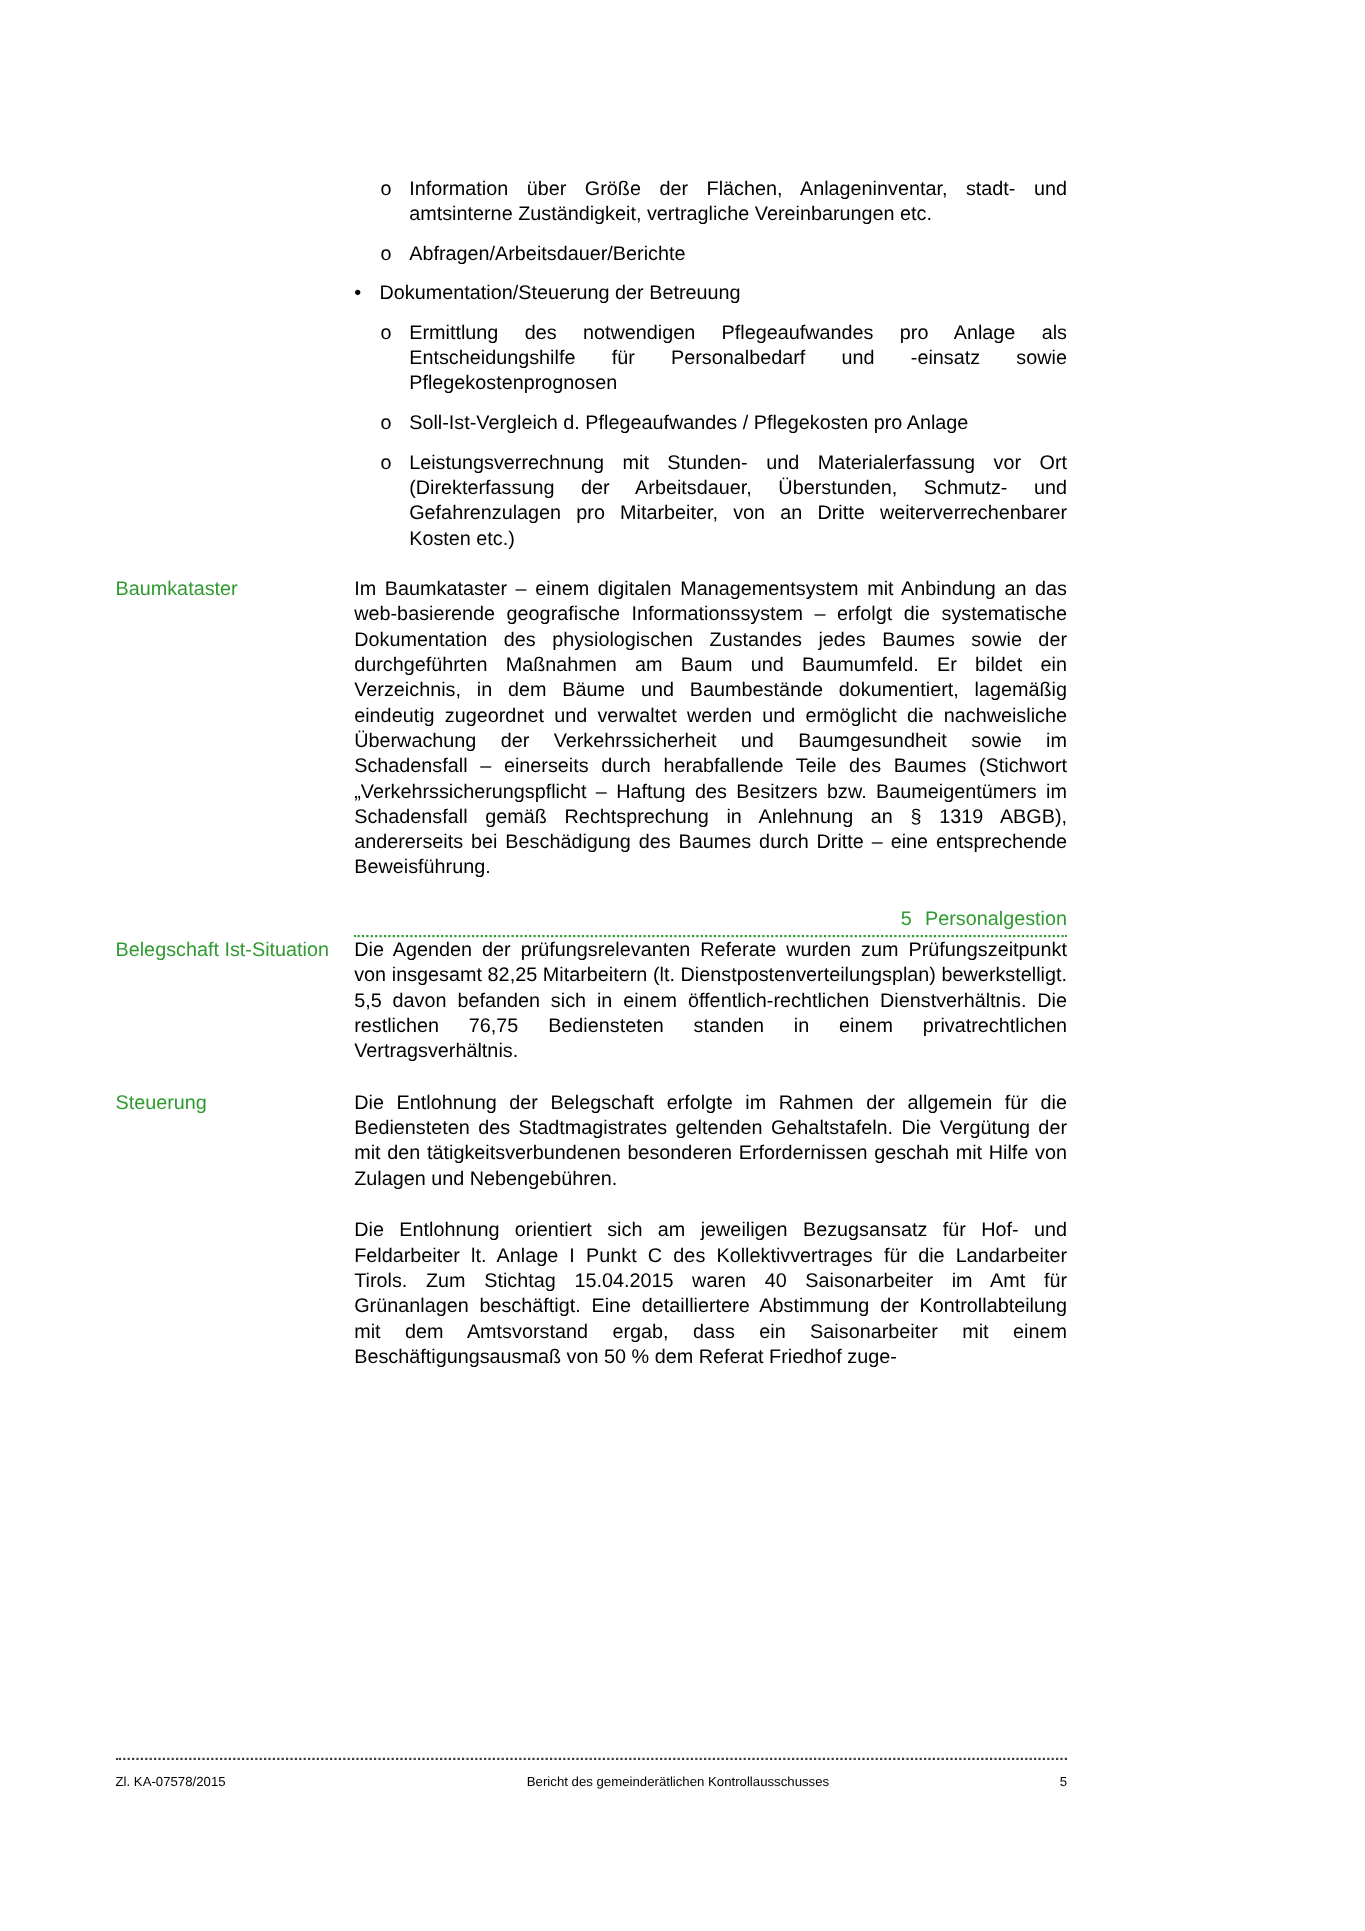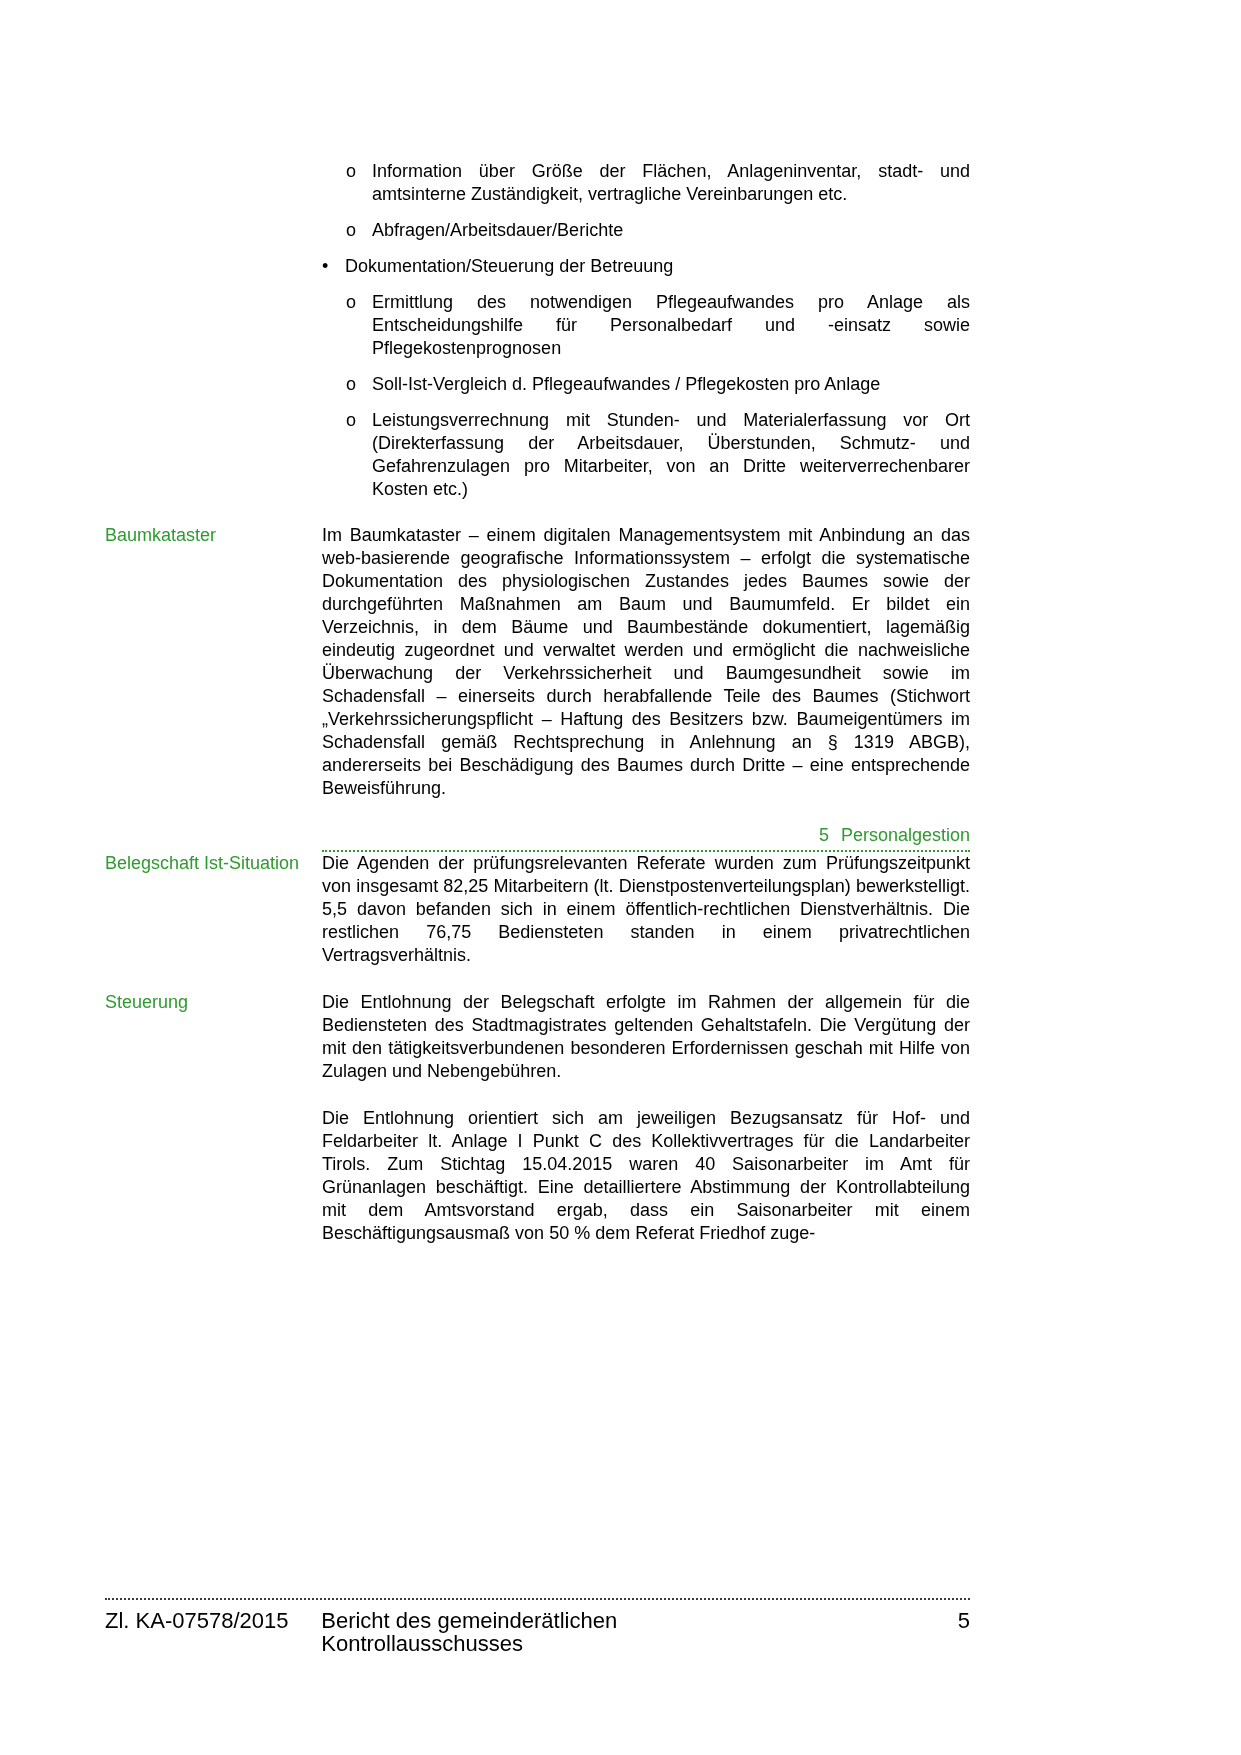--- a/index.html
+++ b/index.html
@@ -39,24 +39,24 @@
   .heading .h-num { padding-right: 12px; }
 
   .footer {
     position: absolute;
     left: 105px;
     top: 1598px;
     width: 865px;
     border-top: 2px dotted #3a3a3a;
     padding-top: 9px;
     display: flex;
-    font-size: 22px;
+    font-size: 12px;
   }
   .footer .f-left { flex: 1; text-align: left; }
-  .footer .f-center { flex: 2; text-align: left; }
+  .footer .f-center { flex: 2; text-align: right; }
   .footer .f-right { flex: 1; text-align: right; }
 </style>
 </head>
 <body>
 
 <div class="page">
   <div class="content">
 
     <div class="list-block">
       <div class="li l2">

